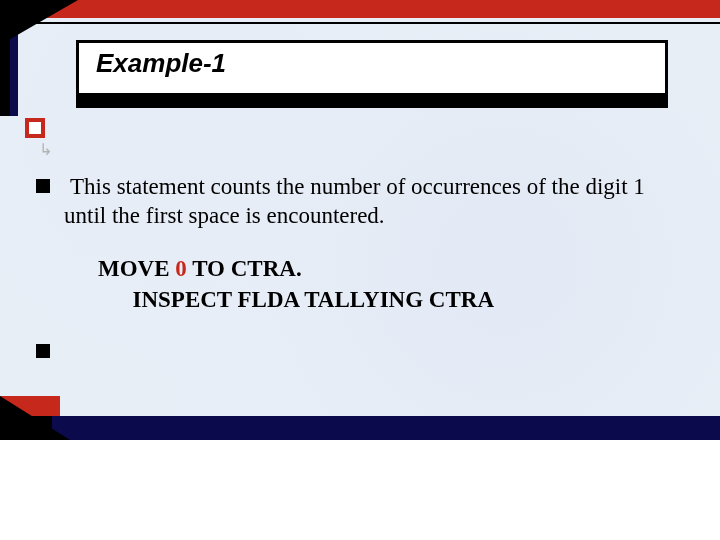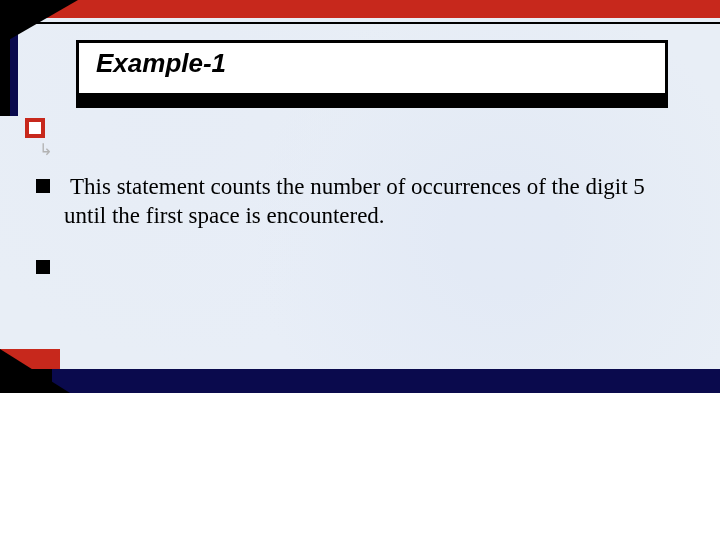--- a/index.html
+++ b/index.html
@@ -6,21 +6,21 @@
     margin: 0;
     padding: 0;
     width: 720px;
     height: 540px;
     overflow: hidden;
     font-family: Georgia, 'Times New Roman', serif;
   }
   .slide {
     position: relative;
     width: 720px;
-    height: 393px;
+    height: 440px;
     background: #e8eef6;
     background-image:
       radial-gradient(circle at 25% 30%, rgba(230,236,246,0.6) 8%, transparent 40%),
       radial-gradient(circle at 70% 60%, rgba(222,230,244,0.5) 10%, transparent 45%),
       radial-gradient(circle at 50% 85%, rgba(232,238,248,0.55) 12%, transparent 50%),
       linear-gradient(#e8eef6, #e8eef6);
     box-sizing: border-box;
   }
 
   
@@ -197,25 +197,27 @@
   <div class="title-text">Example-1</div>
 
   <div class="side-square-outer"></div>
   <div class="side-square-inner"></div>
   <div class="arrow-under">↳</div>
 
   <div class="content">
 
     <div class="bullet-row">
       <div class="bullet-mark"></div>
-      <div class="bullet-text"><span class="gap"></span><span>This statement counts the number of occurrences of the digit 5 until the first space is encountered.</span></div>
+      <div class="bullet-text"><span class="gap"></span><span>This statement counts the number of occurrences of the digit 1 until the first space is encountered.</span></div>
     </div>
 
 
     <div class="code-block">
+      <div class="code-line"><span>MOVE </span><span class="num">0</span><span> TO CTRA.</span></div>
+      <div class="code-line">      INSPECT FLDA TALLYING CTRA</div>
     </div>
 
     <div class="bullet-row">
       <div class="bullet-mark"></div>
     </div>
 
   </div>
 
   <div class="bottom-navy"></div>
   <div class="bottom-red"></div>

